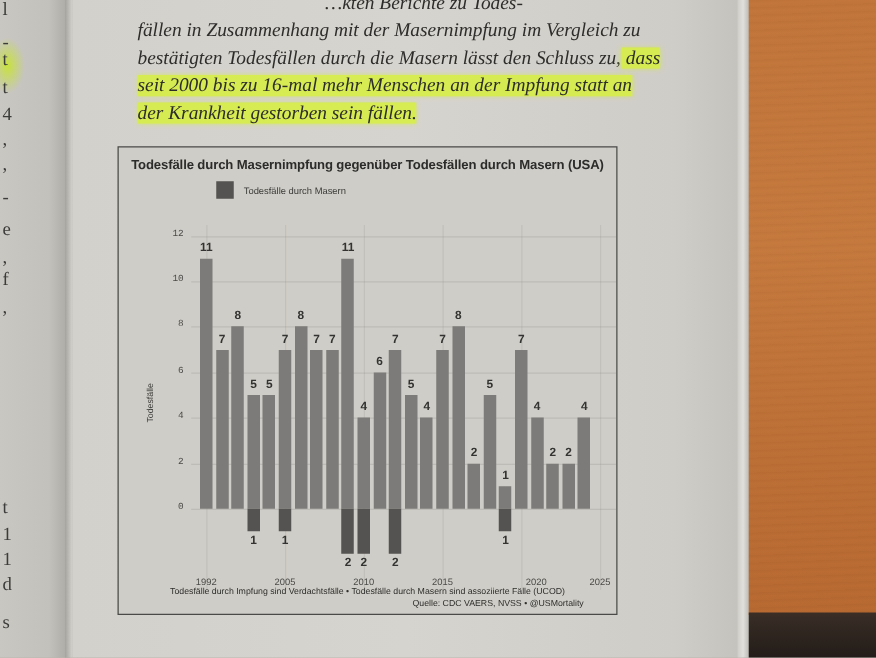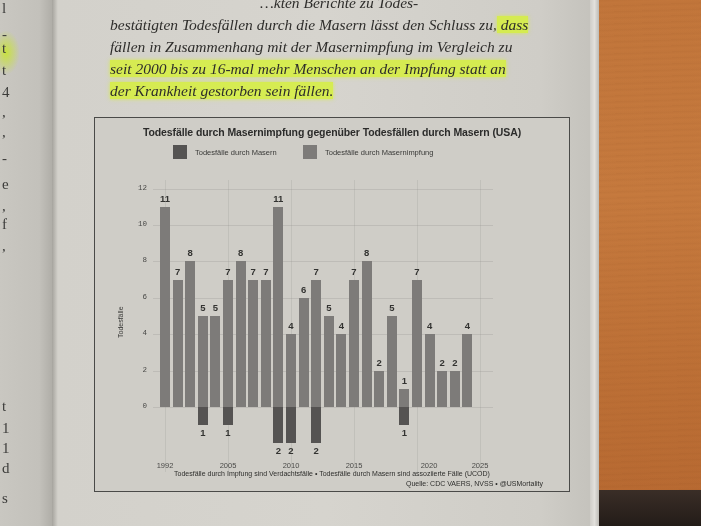--- a/index.html
+++ b/index.html
@@ -45,21 +45,21 @@
   }
   .body-text {
     position: absolute; left: 110px; top: 0; width: 400px;
     font-family: "Liberation Serif", serif; font-style: italic;
     font-size: 15.5px; line-height: 22px; color: #2e2d2b;
   }
   .body-text .line { white-space: nowrap; height: 22px; }
   .line-0 { margin-top: -8px; }
   .hl { background: rgba(214, 240, 60, 0.85); box-shadow: 0 0 4px rgba(214,240,60,0.8); }
   .chart-frame {
-    position: absolute; left: 94px; top: 117px; width: 476px; height: 375px;
+    position: absolute; left: 94px; top: 117px; width: 400px; height: 375px;
     border: 1.5px solid #4a4a48;
     background: #cfcdc7;
     box-sizing: border-box;
     padding-left: 24px;
   }
   .chart-title {
     position: absolute; left: 0; top: 8px; width: 100%; text-align: center;
     font-size: 10.5px; font-weight: bold; color: #2c2c2b; letter-spacing: -0.1px;
   }
   .legend { position: absolute; top: 27px; left: 0; width: 100%; height: 16px; }
@@ -105,36 +105,32 @@
     </div>
 </div>
 <div class="gutter"></div>
 <div class="page"></div>
 <div class="page-edge"></div>
 <div class="wood"></div>
 <div class="floor"></div>
 
 <div class="body-text">
   <div class="line line-0" style="padding-left:150px"><span>…kten Berichte zu Todes-</span></div>
+  <div class="line"><span>fällen in Zusammenhang mit der Masernimpfung im Vergleich zu</span></div>
   <div class="line"><span>bestätigten Todesfällen durch die Masern lässt den Schluss zu,</span><span class="hl"> dass</span></div>
-  <div class="line"><span>fällen in Zusammenhang mit der Masernimpfung im Vergleich zu</span></div>
   <div class="line"><span class="hl">seit 2000 bis zu 16-mal mehr Menschen an der Impfung statt an</span></div>
   <div class="line"><span class="hl">der Krankheit gestorben sein fällen.</span></div>
 </div>
 
 <div class="chart-frame">
   <div class="chart-title">Todesfälle durch Masernimpfung gegenüber Todesfällen durch Masern (USA)</div>
   <div class="legend">
     <div class="legend-item" style="left:78px">
       <span class="legend-swatch" style="background:#555352"></span>
       <span>Todesfälle durch Masern</span>
-    </div>
-    <div class="legend-item" style="left:208px">
-      <span class="legend-swatch" style="background:#7d7b79"></span>
-      <span>Todesfälle durch Masernimpfung</span>
     </div>
   </div>
   <div class="ylabel">Todesfälle</div>
   <div class="plot" id="plot">
       <div class="ytick" style="top: 284px;">0</div>
       <div class="grid-h" style="top: 289px;"></div>
       <div class="ytick" style="top: 247.6px;">2</div>
       <div class="grid-h" style="top: 252.6px;"></div>
       <div class="ytick" style="top: 211.2px;">4</div>
       <div class="grid-h" style="top: 216.2px;"></div>

